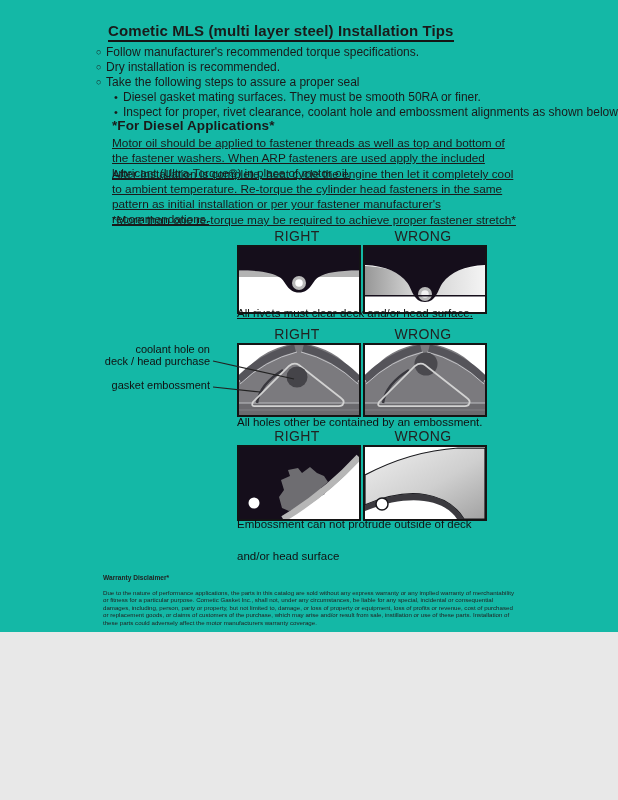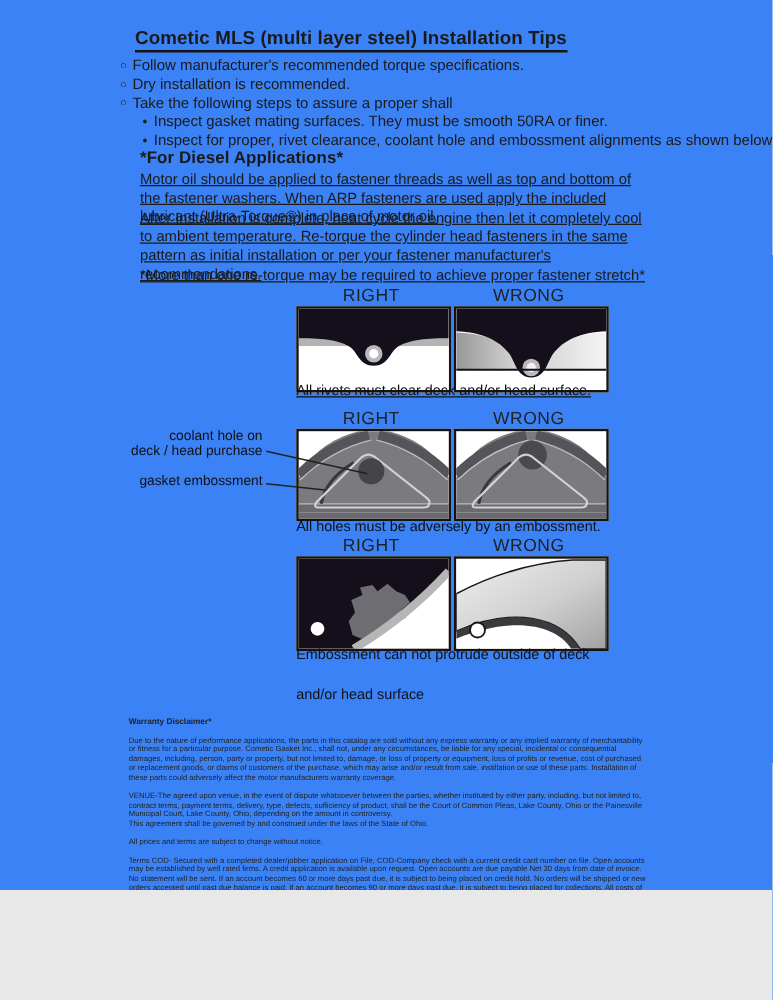--- a/index.html
+++ b/index.html
@@ -1,17 +1,17 @@
 <!DOCTYPE html>
 <html><head>
 <meta charset="utf-8">
 <style>
   html,body{margin:0;padding:0;background:#e8e8e8;}
   #page{
-    position:relative;width:618px;height:712px;background:#3b82f6;
+    position:relative;width:618px;height:632px;background:#14b8a6;
     font-family:"Liberation Sans", sans-serif;color:#1a1a1a;
     overflow:hidden;margin:0 auto;
   }
   .abs{position:absolute;}
   .title{
     left:108px;top:22px;font-size:15px;font-weight:bold;
     border-bottom:2px solid #151515;padding-bottom:1px;letter-spacing:.1px;
   }
   .bullet-row{left:96px;height:15px;font-size:12px;white-space:nowrap;}
   .bullet-row .marker{display:inline-block;width:10px;font-size:9px;vertical-align:1px;}
@@ -38,24 +38,24 @@
 
   <div class="abs title">Cometic MLS (multi layer steel) Installation Tips</div>
 
   <div class="abs bullet-row" style="top:60px;">
     <span class="marker">○</span><span>Dry installation is recommended.</span>
   </div>
   <div class="abs bullet-row" style="top:45px;">
     <span class="marker">○</span><span>Follow manufacturer's recommended torque specifications.</span>
   </div>
   <div class="abs bullet-row" style="top:75px;">
-    <span class="marker">○</span><span>Take the following steps to assure a proper shall</span>
+    <span class="marker">○</span><span>Take the following steps to assure a proper seal</span>
   </div>
   <div class="abs sub-row" style="top:90px;">
-    <span class="marker">•</span><span>Inspect gasket mating surfaces.  They must be smooth 50RA or finer.</span>
+    <span class="marker">•</span><span>Diesel gasket mating surfaces.  They must be smooth 50RA or finer.</span>
   </div>
   <div class="abs sub-row" style="top:105px;">
     <span class="marker">•</span><span>Inspect for proper, rivet clearance, coolant hole and embossment alignments as shown below.</span>
   </div>
 
   <div class="abs sec-head" style="top:118px;">*For Diesel Applications*</div>
   <div class="abs para" style="top:136px;">Motor oil should be applied to fastener threads as well as top and bottom of the fastener washers. When ARP fasteners are used apply the included lubricant (Ultra-Torque®) in place of motor oil.</div>
   <div class="abs para" style="top:167px;">After Installation is complete, heat cycle the engine then let it completely cool to ambient temperature. Re-torque the cylinder head fasteners in the same pattern as initial installation or per your fastener manufacturer's recommendations.</div>
   <div class="abs para" style="top:213px;">*More than one re-torque may be required to achieve proper fastener stretch*</div>
 
@@ -132,21 +132,21 @@
       <path d="M0,70 Q46,22 112,6" stroke="#55545a" stroke-width="15" fill="none"></path>
       <path d="M2,78 Q52,30 116,14" stroke="#c2c2c6" stroke-width="2" fill="none"></path>
       <path d="M240,0 H144 Q206,16 232,62 L240,74 Z" fill="#ffffff"></path>
       <path d="M240,70 Q194,22 128,6" stroke="#55545a" stroke-width="15" fill="none"></path>
       <path d="M238,78 Q188,30 124,14" stroke="#c2c2c6" stroke-width="2" fill="none"></path>
       <path d="M36,116 Q42,78 88,50" stroke="#39383e" stroke-width="5" fill="none"></path>
       <circle cx="122" cy="38" r="23" fill="#4a494e"></circle>
       <path d="M30,122 Q24,122 28,114 L100,42 Q110,34 120,40 L204,106 Q212,112 208,118 Q207,122 200,122 Z" stroke="#d2d2d2" stroke-width="3.5" fill="none"></path>
     </svg>
   </div>
-  <div class="abs caption" style="top:416px;">All holes must be adversely by an embossment.</div>
+  <div class="abs caption" style="top:416px;">All holes other be contained by an embossment.</div>
 
   <div class="abs rw-label" style="left:237px;top:428px;">RIGHT</div>
   <div class="abs rw-label" style="left:363px;top:428px;">WRONG</div>
 
   <div class="abs dbox" style="left:237px;top:445px;width:120px;height:72px;">
     <svg width="120" height="72" viewBox="0 0 240 144">
       <rect x="0" y="0" width="240" height="144" fill="#150e1b"></rect>
       <path d="M240,26 C198,74 152,112 94,144 L240,144 Z" fill="#ffffff"></path>
       <path d="M86,122 L80,100 90,86 84,66 102,58 98,46 118,42 126,52 142,40 156,52 170,58 178,70 164,82 172,94 152,104 138,116 118,122 100,128 Z" fill="#6e6d71"></path>
       <path d="M240,20 C196,68 148,108 88,144" stroke="#b6b6b6" stroke-width="13" fill="none"></path>

